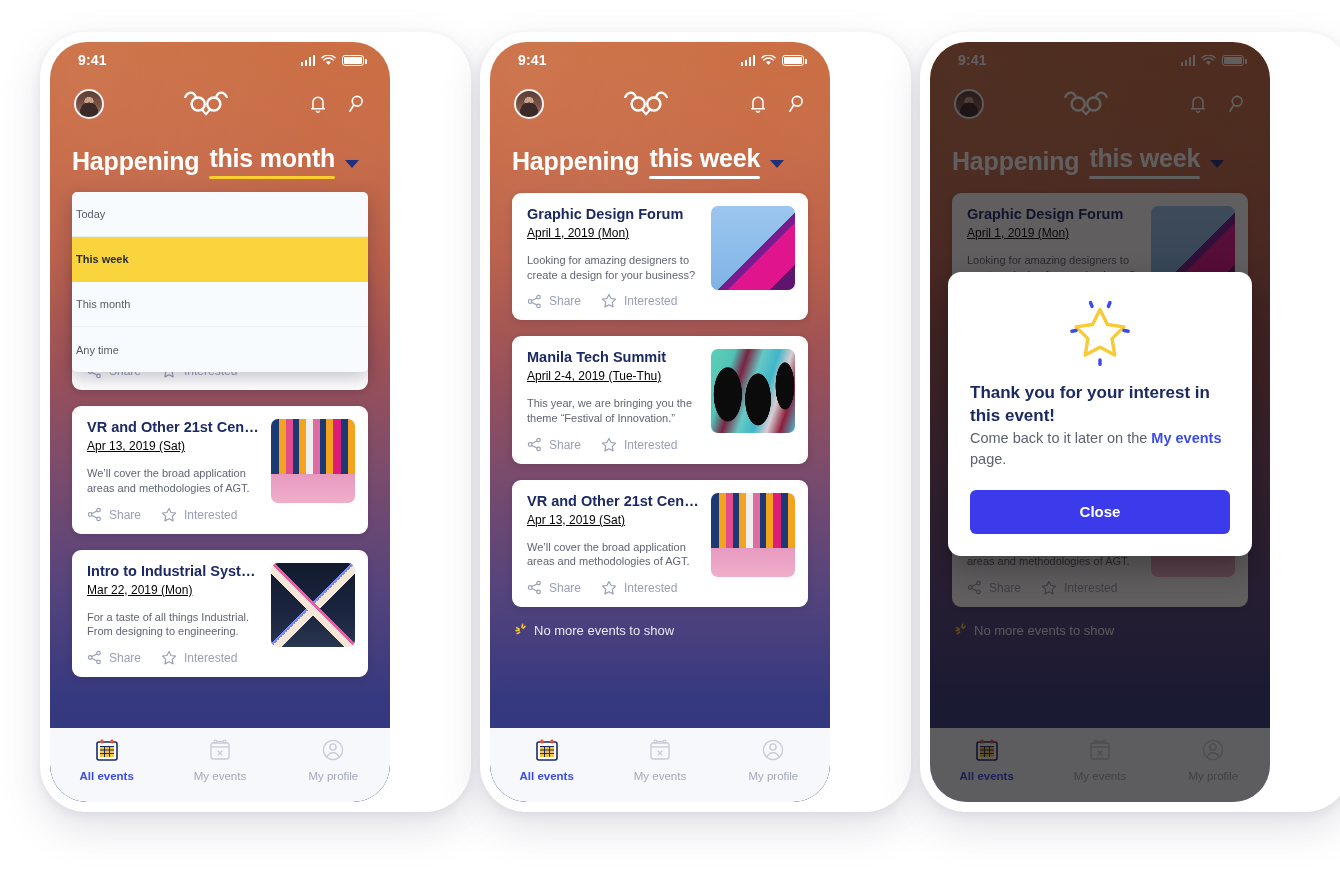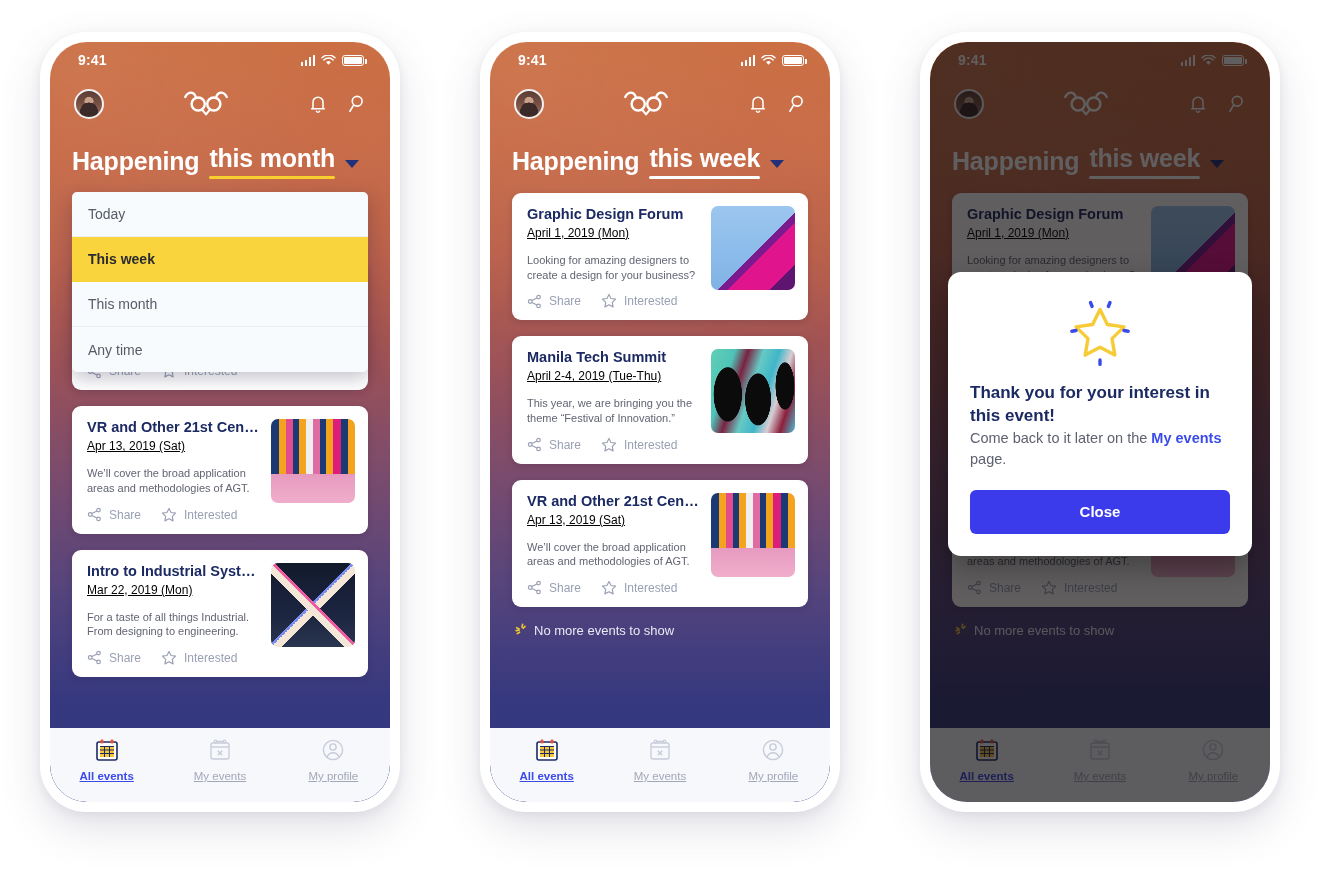--- a/index.html
+++ b/index.html
@@ -8,21 +8,21 @@
     background: #ffffff;
     font-family: "Liberation Sans", sans-serif;
     overflow: hidden;
     position: relative;
   }
   .stage { position: relative; width: 1340px; height: 884px; }
 
   
   .phone {
     position: absolute;
-    width: 360px; height: 780px;
+    width: 431px; height: 780px;
     background: #ffffff;
     border-radius: 46px;
     box-shadow: 0 16px 40px rgba(90,90,120,.18), 0 3px 10px rgba(90,90,120,.10);
     padding: 10px;
   }
   .phone.p1 { left: 40px;  top: 32px; }
   .phone.p2 { left: 480px; top: 32px; }
   .phone.p3 { left: 920px; top: 32px; }
 
   .screen {
@@ -144,33 +144,33 @@
 
   .nomore { display:flex; align-items:center; gap:6px; color:#e8e9f3; font-size:13px; margin: 2px 0 0 2px; }
 
   
   .dropdown {
     position: absolute; z-index: 6;
     left: 22px; right: 22px; top: 150px;
     background: #f7fbfd; border-radius: 5px; overflow: hidden;
     box-shadow: 0 6px 18px rgba(20,15,50,.25);
   }
-  .dd-item { height: 45px; display: flex; align-items: center; padding: 0 16px; font-size: 14px; color: #585b66; border-bottom: 1px solid #e9eef1; }
+  .dd-item { height: 45px; display: flex; align-items: center; padding: 0 4px; font-size: 11px; color: #585b66; border-bottom: 1px solid #e9eef1; }
   .dd-item:last-child { border-bottom: none; }
   .dd-item.sel { background: #f9d43c; color: #2a2a33; font-weight: bold; border-bottom-color: #f9d43c; }
 
   
   .tabbar {
     position: absolute; left: 0; right: 0; bottom: 0; z-index: 5;
     height: 74px; background: #f7f8fc;
     border-radius: 0 0 37px 37px;
     display: flex; align-items: flex-start; padding-top: 9px;
   }
   .tab { flex: 1 1 0; display: flex; flex-direction: column; align-items: center; gap: 7px; }
-  .tab-label { font-size: 11.5px; color: #a3a7b8; text-decoration: underline; }
+  .tab-label { font-size: 11.5px; color: #a3a7b8; }
   .tab.active .tab-label { color: #3b4bea; font-weight: bold; }
 
   
   .dim { position: absolute; inset: 0; z-index: 8; background: rgba(14,10,12,.66); border-radius: 37px; }
   .modal {
     position: absolute; z-index: 9; left: 18px; right: 18px; top: 230px;
     background: #fff; border-radius: 13px; padding: 24px 22px 22px 22px;
     box-shadow: 0 12px 30px rgba(0,0,0,.3);
   }
   .modal-star { display:block; margin: 0 auto 14px auto; }

